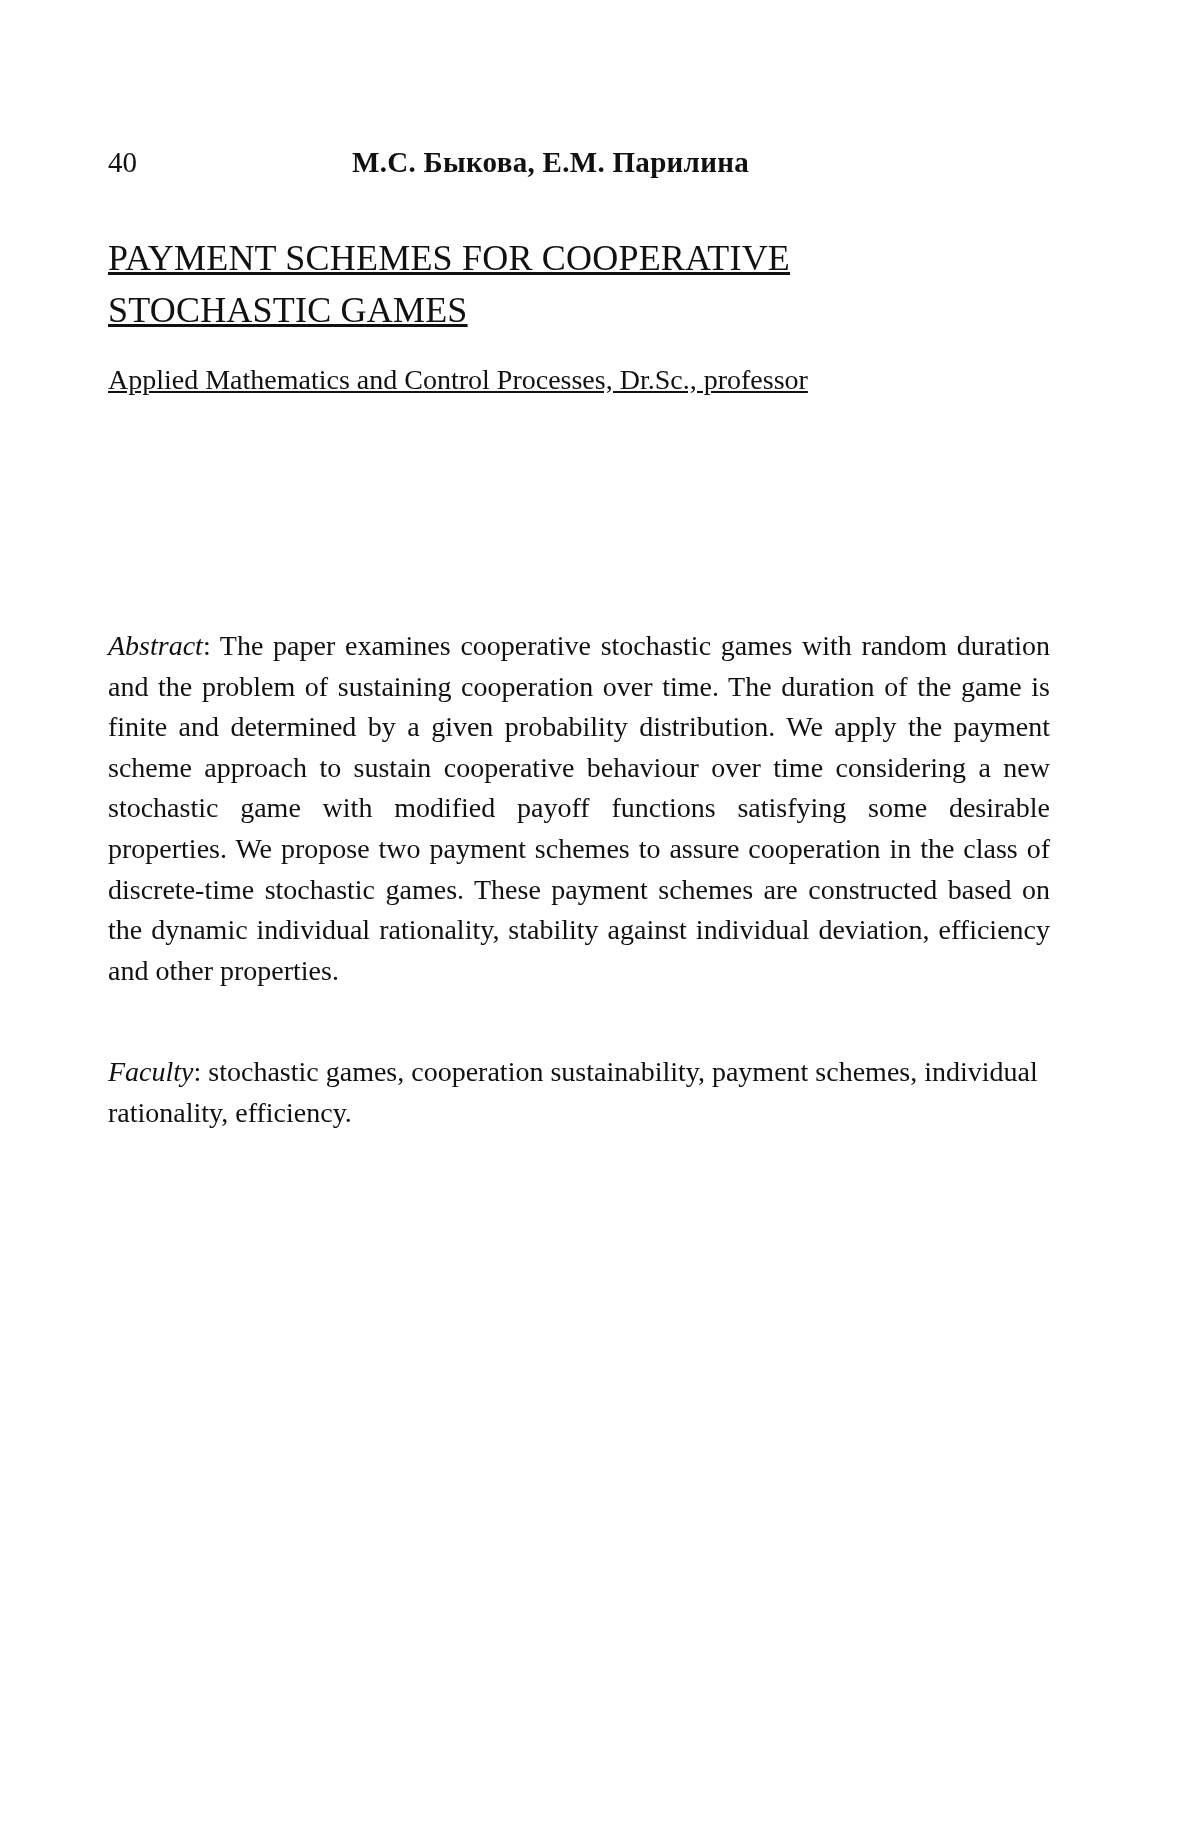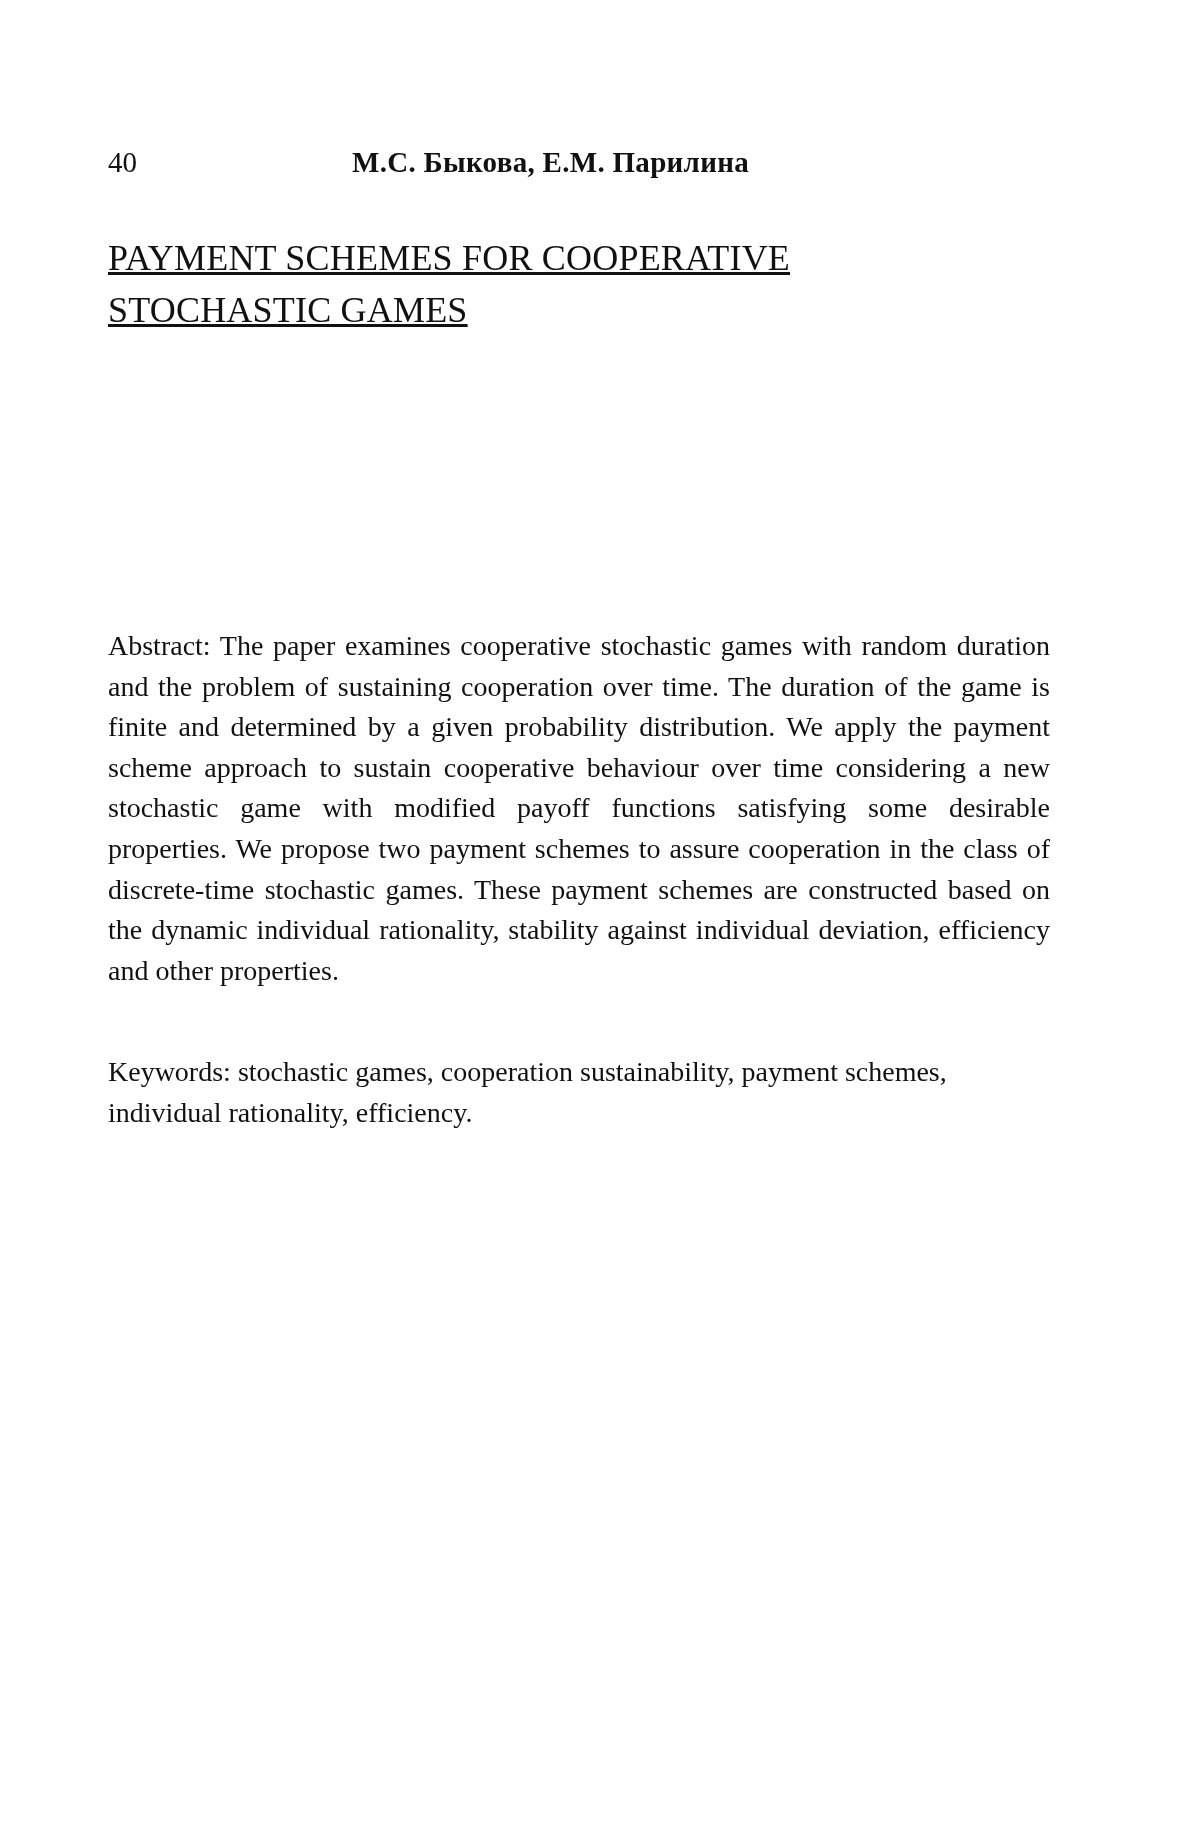--- a/index.html
+++ b/index.html
@@ -77,40 +77,42 @@
     .keywords {
       position: absolute;
       top: 1052px;
       left: 0;
       width: 950px;
       font-size: 28px;
       line-height: 40.6px;
       margin: 0;
     }
     .label-italic {
+      font-style: italic;
     }
     .block { display: block; text-decoration: underline; }
   </style>
 </head>
 <body>
 
 <div class="page">
 
   <div class="running-head">
     <span class="page-number">40</span>
     <span class="running-authors">М.С. Быкова, Е.М. Парилина</span>
   </div>
 
   <h1 class="title">
     <span class="block">PAYMENT SCHEMES FOR COOPERATIVE</span>
     <span class="block">STOCHASTIC GAMES</span>
   </h1>
 
   <div class="authors">
     <div>
+      <span class="block">Applied Mathematics and Control Processes, Dr.Sc., professor</span>
     </div>
   </div>
 
   <p class="abstract"><span class="label-italic">Abstract</span><span>: </span><span>The paper examines cooperative stochastic games with random duration and the problem of sustaining cooperation over time. The duration of the game is finite and determined by a given probability distribution. We apply the payment scheme approach to sustain cooperative behaviour over time considering a new stochastic game with modified payoff functions satisfying some desirable properties. We propose two payment schemes to assure cooperation in the class of discrete-time stochastic games. These payment schemes are constructed based on the dynamic individual rationality, stability against individual deviation, efficiency and other properties.</span></p>
 
-  <p class="keywords"><span class="label-italic">Keywords</span><span>: </span><span>stochastic games, cooperation sustainability, payment schemes, individual rationality, efficiency.</span></p>
+  <p class="keywords"><span class="label-italic">Faculty</span><span>: </span><span>stochastic games, cooperation sustainability, payment schemes, individual rationality, efficiency.</span></p>
 
 </div>
 
 </body></html>

